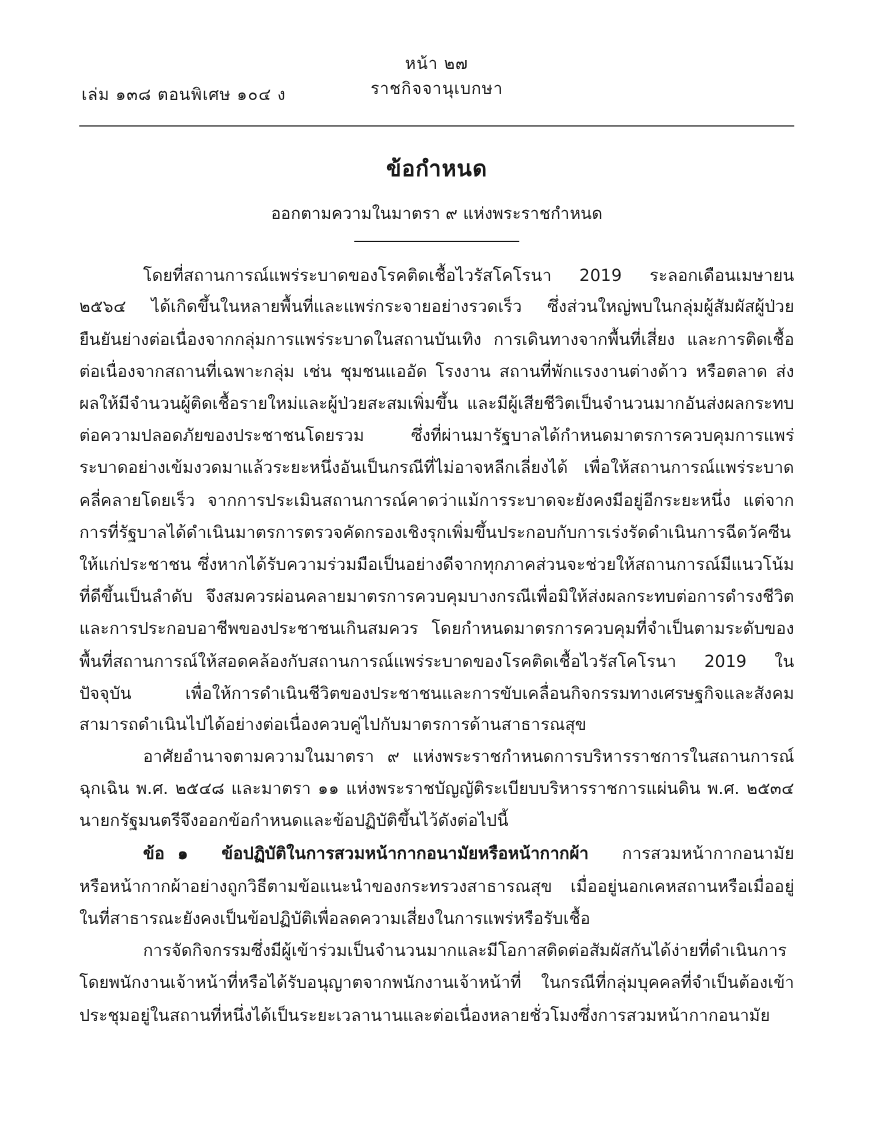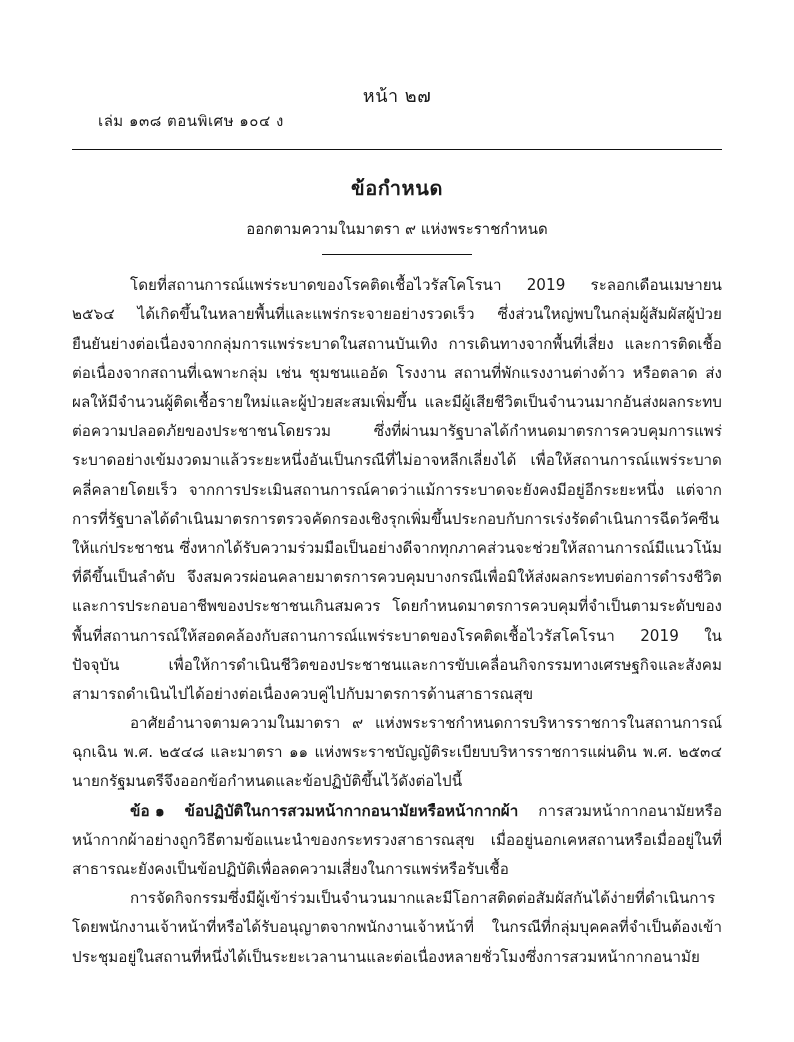--- a/index.html
+++ b/index.html
@@ -25,31 +25,30 @@
   
   .header {
     position: relative;
     height: 62px;
   }
   .header-center {
     text-align: center;
     line-height: 1.45;
   }
   .header-page-label {
-    font-size: 18px;
+    font-size: 15px;
     letter-spacing: 0.5px;
-    margin-top: 35px;
   }
   .header-gazette {
     font-size: 15px;
     letter-spacing: 0.5px;
   }
   .header-left {
     position: absolute;
-    left: 26px;
+    left: 2px;
     top: 26px;
     font-size: 15px;
     letter-spacing: 0.5px;
     white-space: nowrap;
   }
   .header-right {
     position: absolute;
     right: 10px;
     top: 26px;
     font-size: 15px;
@@ -101,30 +100,32 @@
     line-height: 1.92;
     text-align: justify;
     text-justify: inter-word;
   }
   .body p {
     margin: 0;
     text-indent: 58px;
   }
   .clause-label {
     font-weight: bold;
+    font-family: Liberation Mono, monospace;
   }
 </style>
 </head>
 <body>
 
 <div class="page">
 
   <div class="header">
     <div class="header-center">
       <div class="header-page-label">หน้า ๒๗</div>
+      <div class="header-gazette">ราชกิจจานุเบกษา</div>
     </div>
     <div class="header-left">เล่ม ๑๓๘ ตอนพิเศษ ๑๐๔ ง</div>
   </div>
   <hr class="header-rule">
 
   <div class="title-block">
     <div class="doc-title">ข้อกำหนด</div>
     <div class="doc-sub">ออกตามความในมาตรา ๙ แห่งพระราชกำหนด</div>
     <hr class="short-rule">
   </div>

